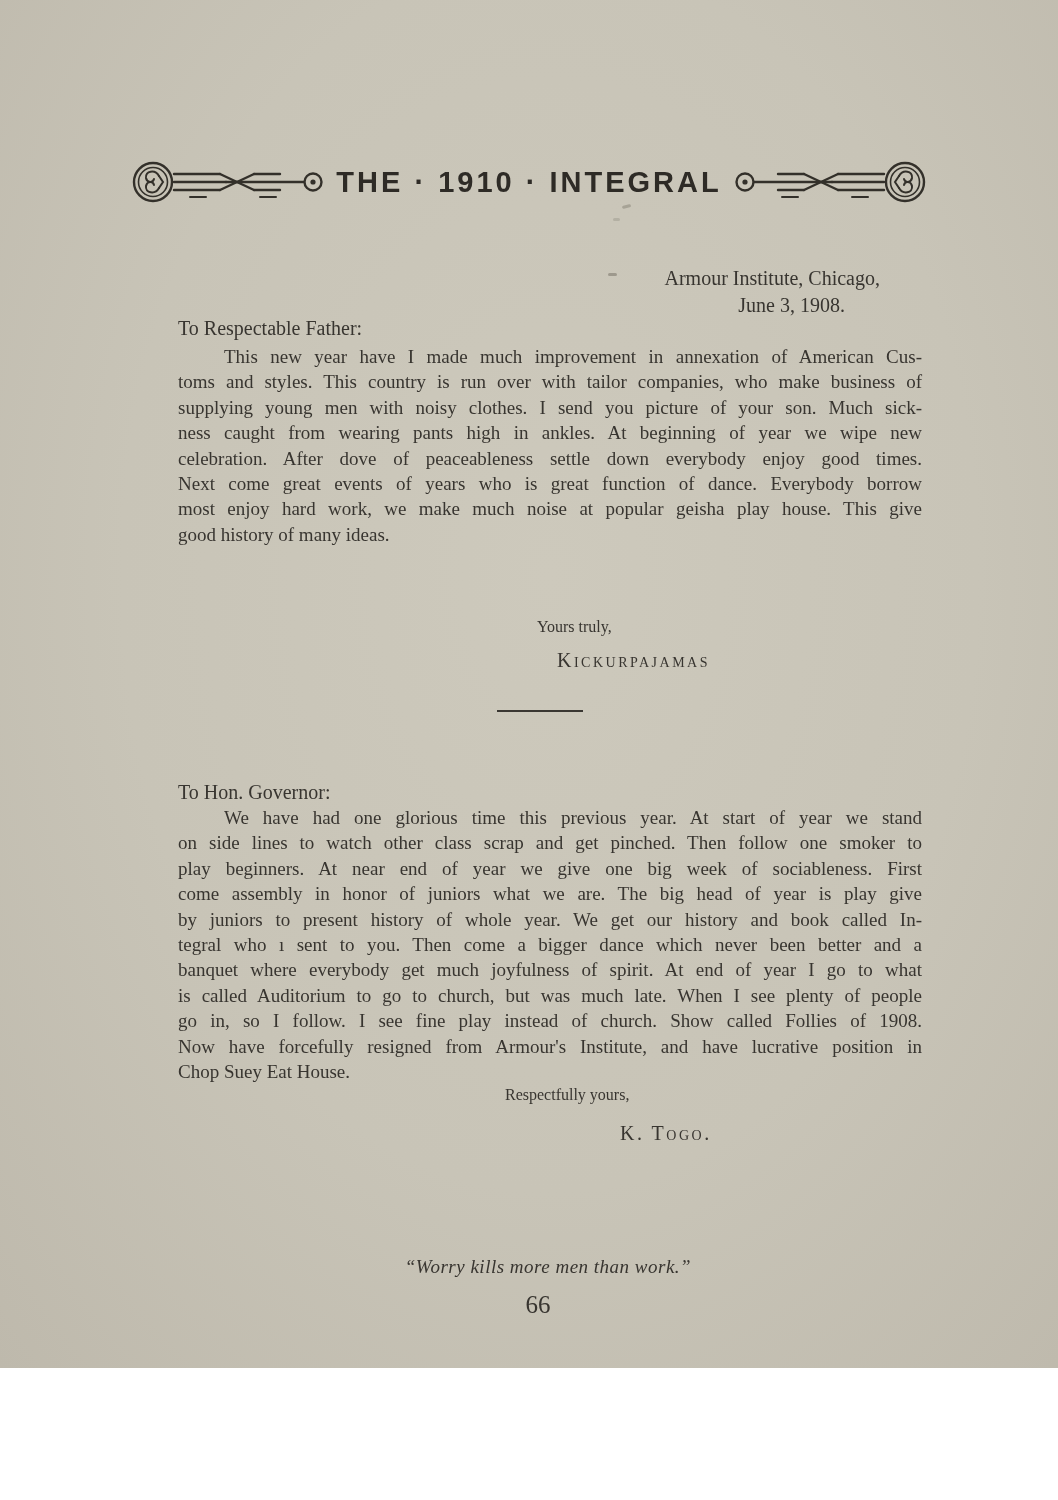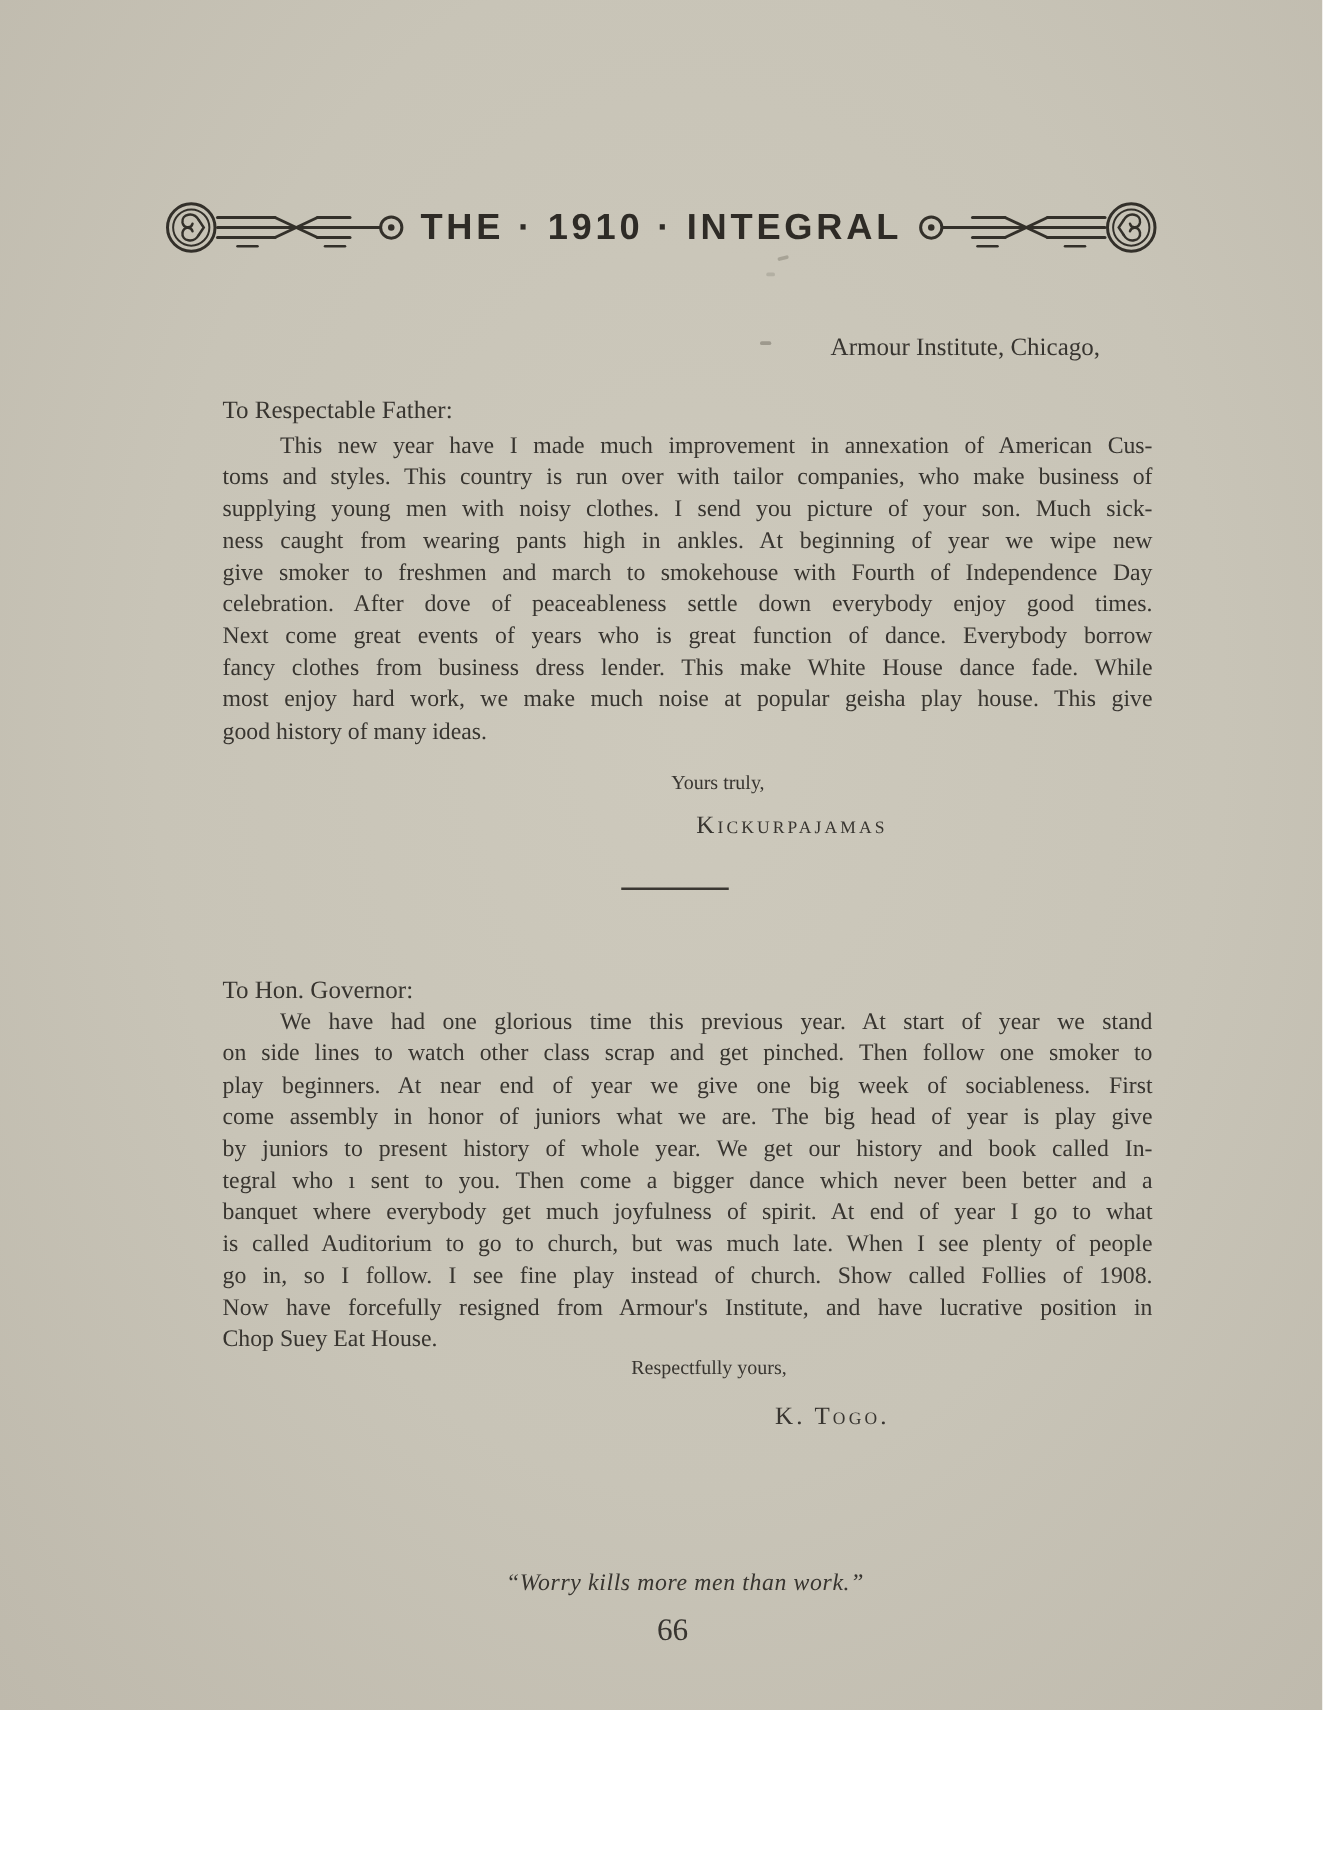--- a/index.html
+++ b/index.html
@@ -103,31 +103,30 @@
         </g>
       </svg>
     </span>
   </div>
 
   <span class="artifact" style="left:622px;top:205px;width:9px;height:3px;transform:rotate(-14deg);"></span>
   <span class="artifact" style="left:613px;top:218px;width:7px;height:3px;opacity:.35;"></span>
   <span class="artifact" style="left:608px;top:273px;width:9px;height:3px;opacity:.7;"></span>
 
   <div class="abs dateline" style="top:267px;padding-right:42px;box-sizing:border-box;">Armour Institute, Chicago,</div>
+  <div class="abs dateline" style="top:294px;padding-right:77px;box-sizing:border-box;">June 3, 1908.</div>
   <div class="abs salutation" style="top:317px;">To Respectable Father:</div>
 
   <div class="abs body-block" style="top:344px;">
     <div class="line indent">This new year have I made much improvement in annexation of American Cus-</div>
     <div class="line">toms and styles.  This country is run over with tailor companies, who make business of</div>
     <div class="line">supplying young men with noisy clothes.  I send you picture of your son.  Much sick-</div>
     <div class="line">ness caught from wearing pants high in ankles.  At beginning of year we wipe new</div>
-    <div class="line">give smoker to freshmen and march to smokehouse with Fourth of Independence Day</div>
     <div class="line">celebration.  After dove of peaceableness settle down everybody enjoy good times.</div>
     <div class="line">Next come great events of years who is great function of dance.  Everybody borrow</div>
-    <div class="line">fancy clothes from business dress lender.  This make White House dance fade.  While</div>
     <div class="line">most enjoy hard work, we make much noise at popular geisha play house.  This give</div>
     <div class="line jlast">good history of many ideas.</div>
   </div>
 
   <div class="abs closing" style="top:618px;left:537px;">Yours truly,</div>
   <div class="abs signature" style="top:649px;left:557px;">Kickurpajamas</div>
 
   <div class="divider" style="top:710px;left:497px;width:86px;"></div>
 
   <div class="abs salutation" style="top:781px;">To Hon. Governor:</div>

